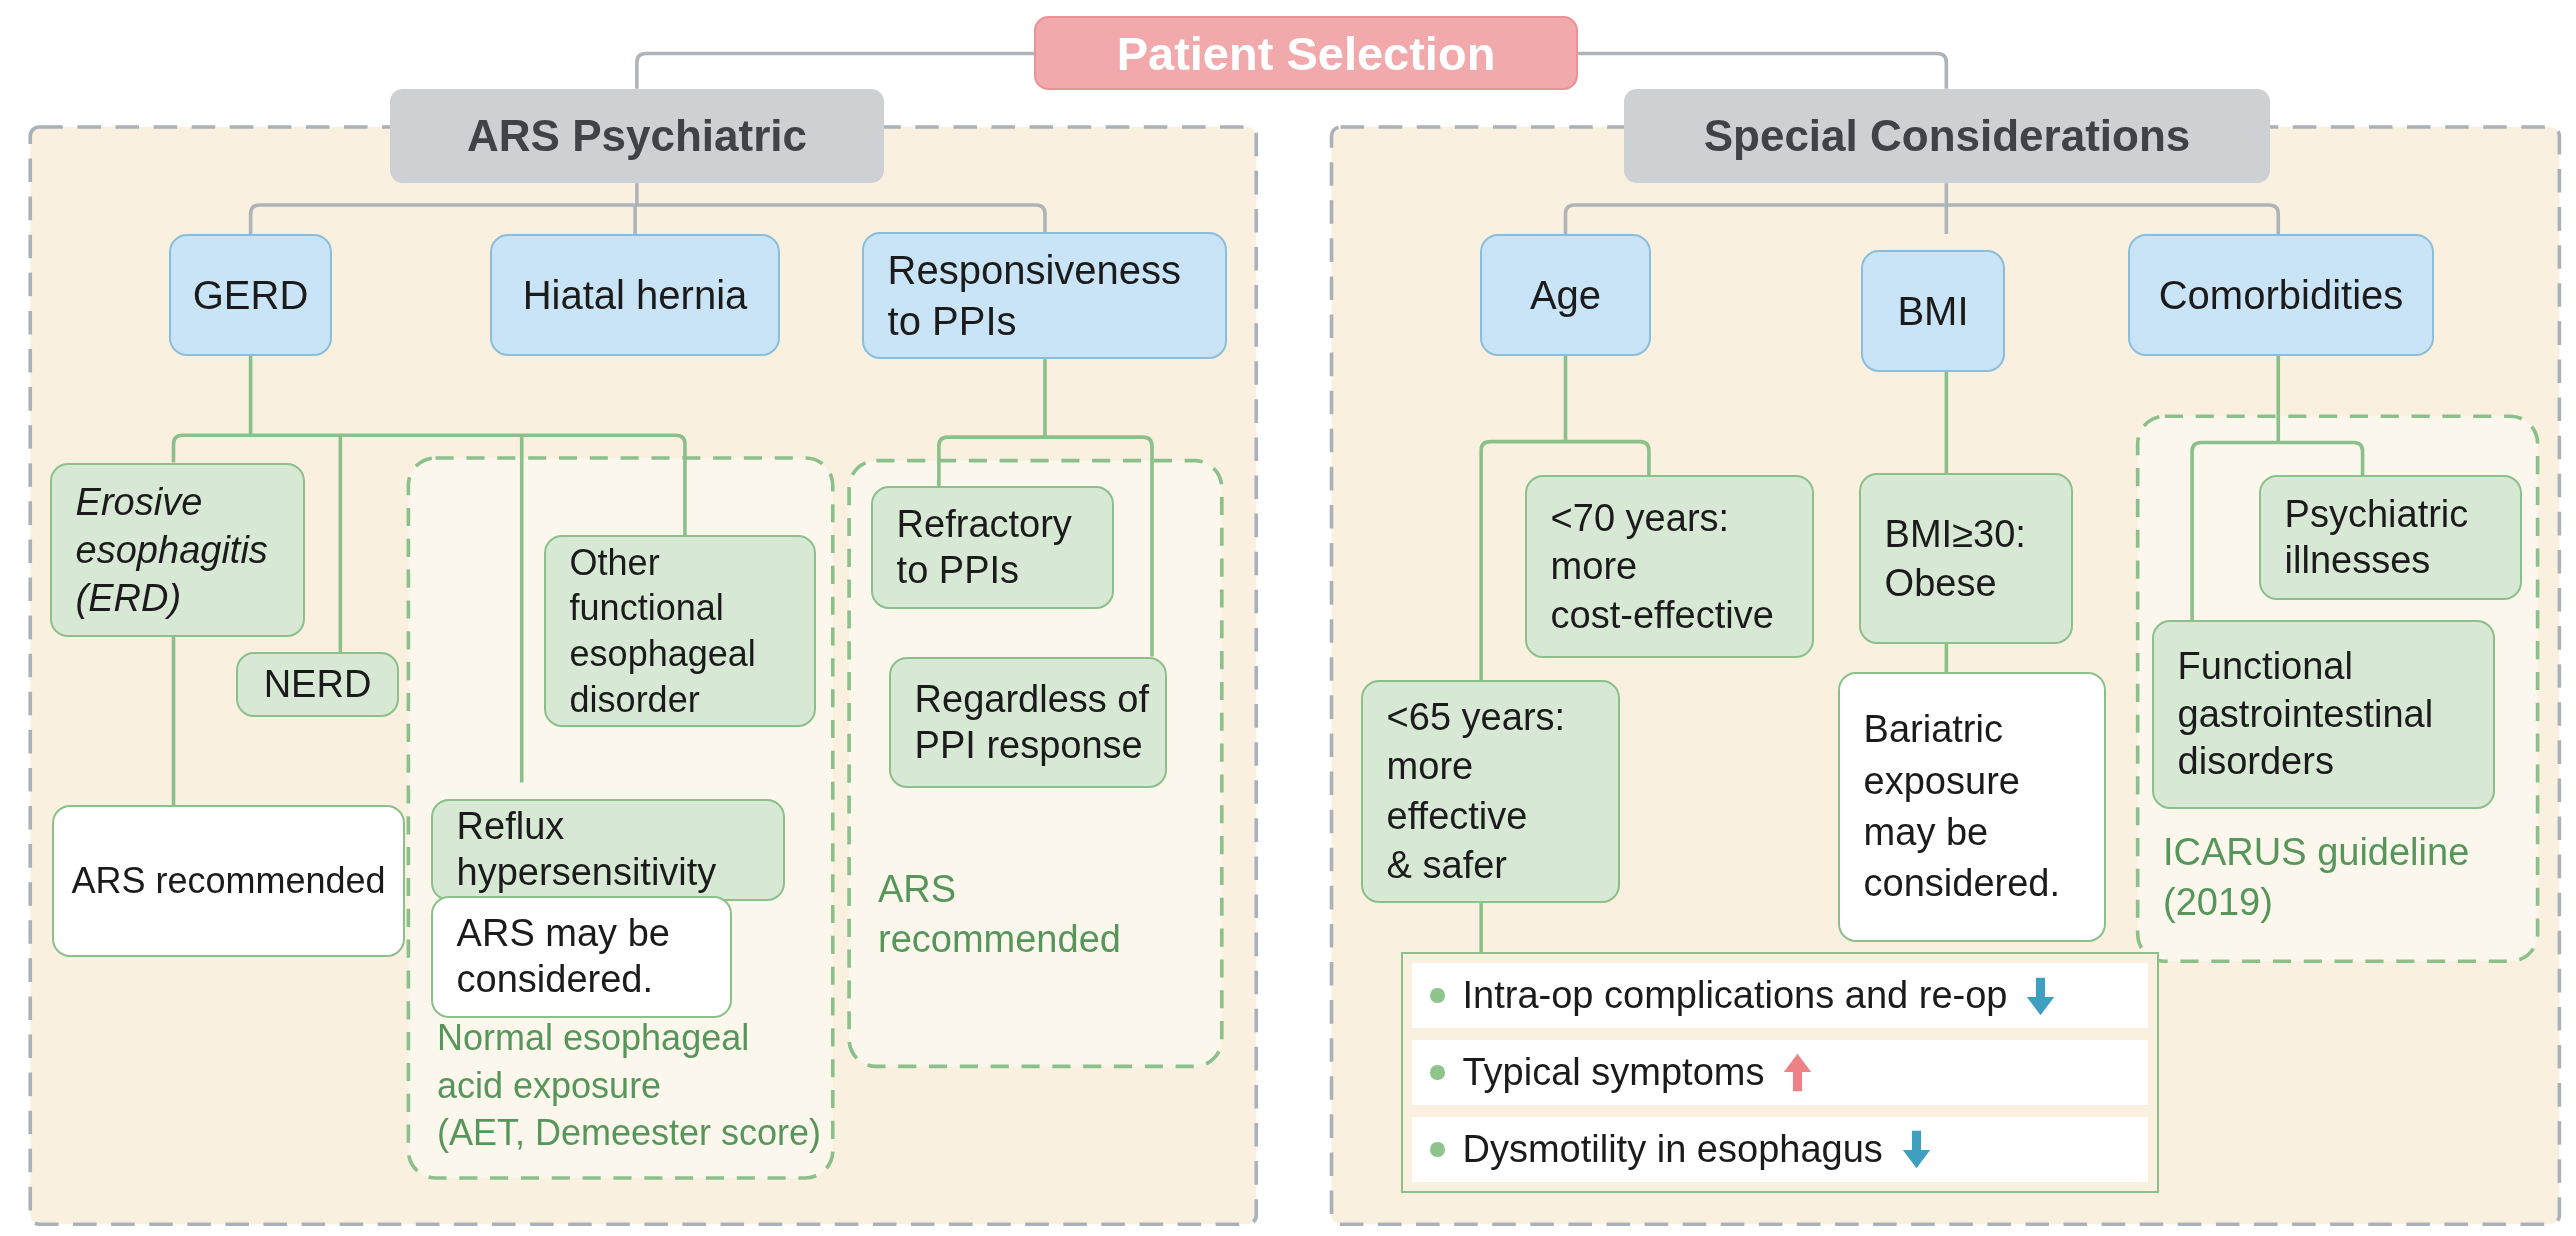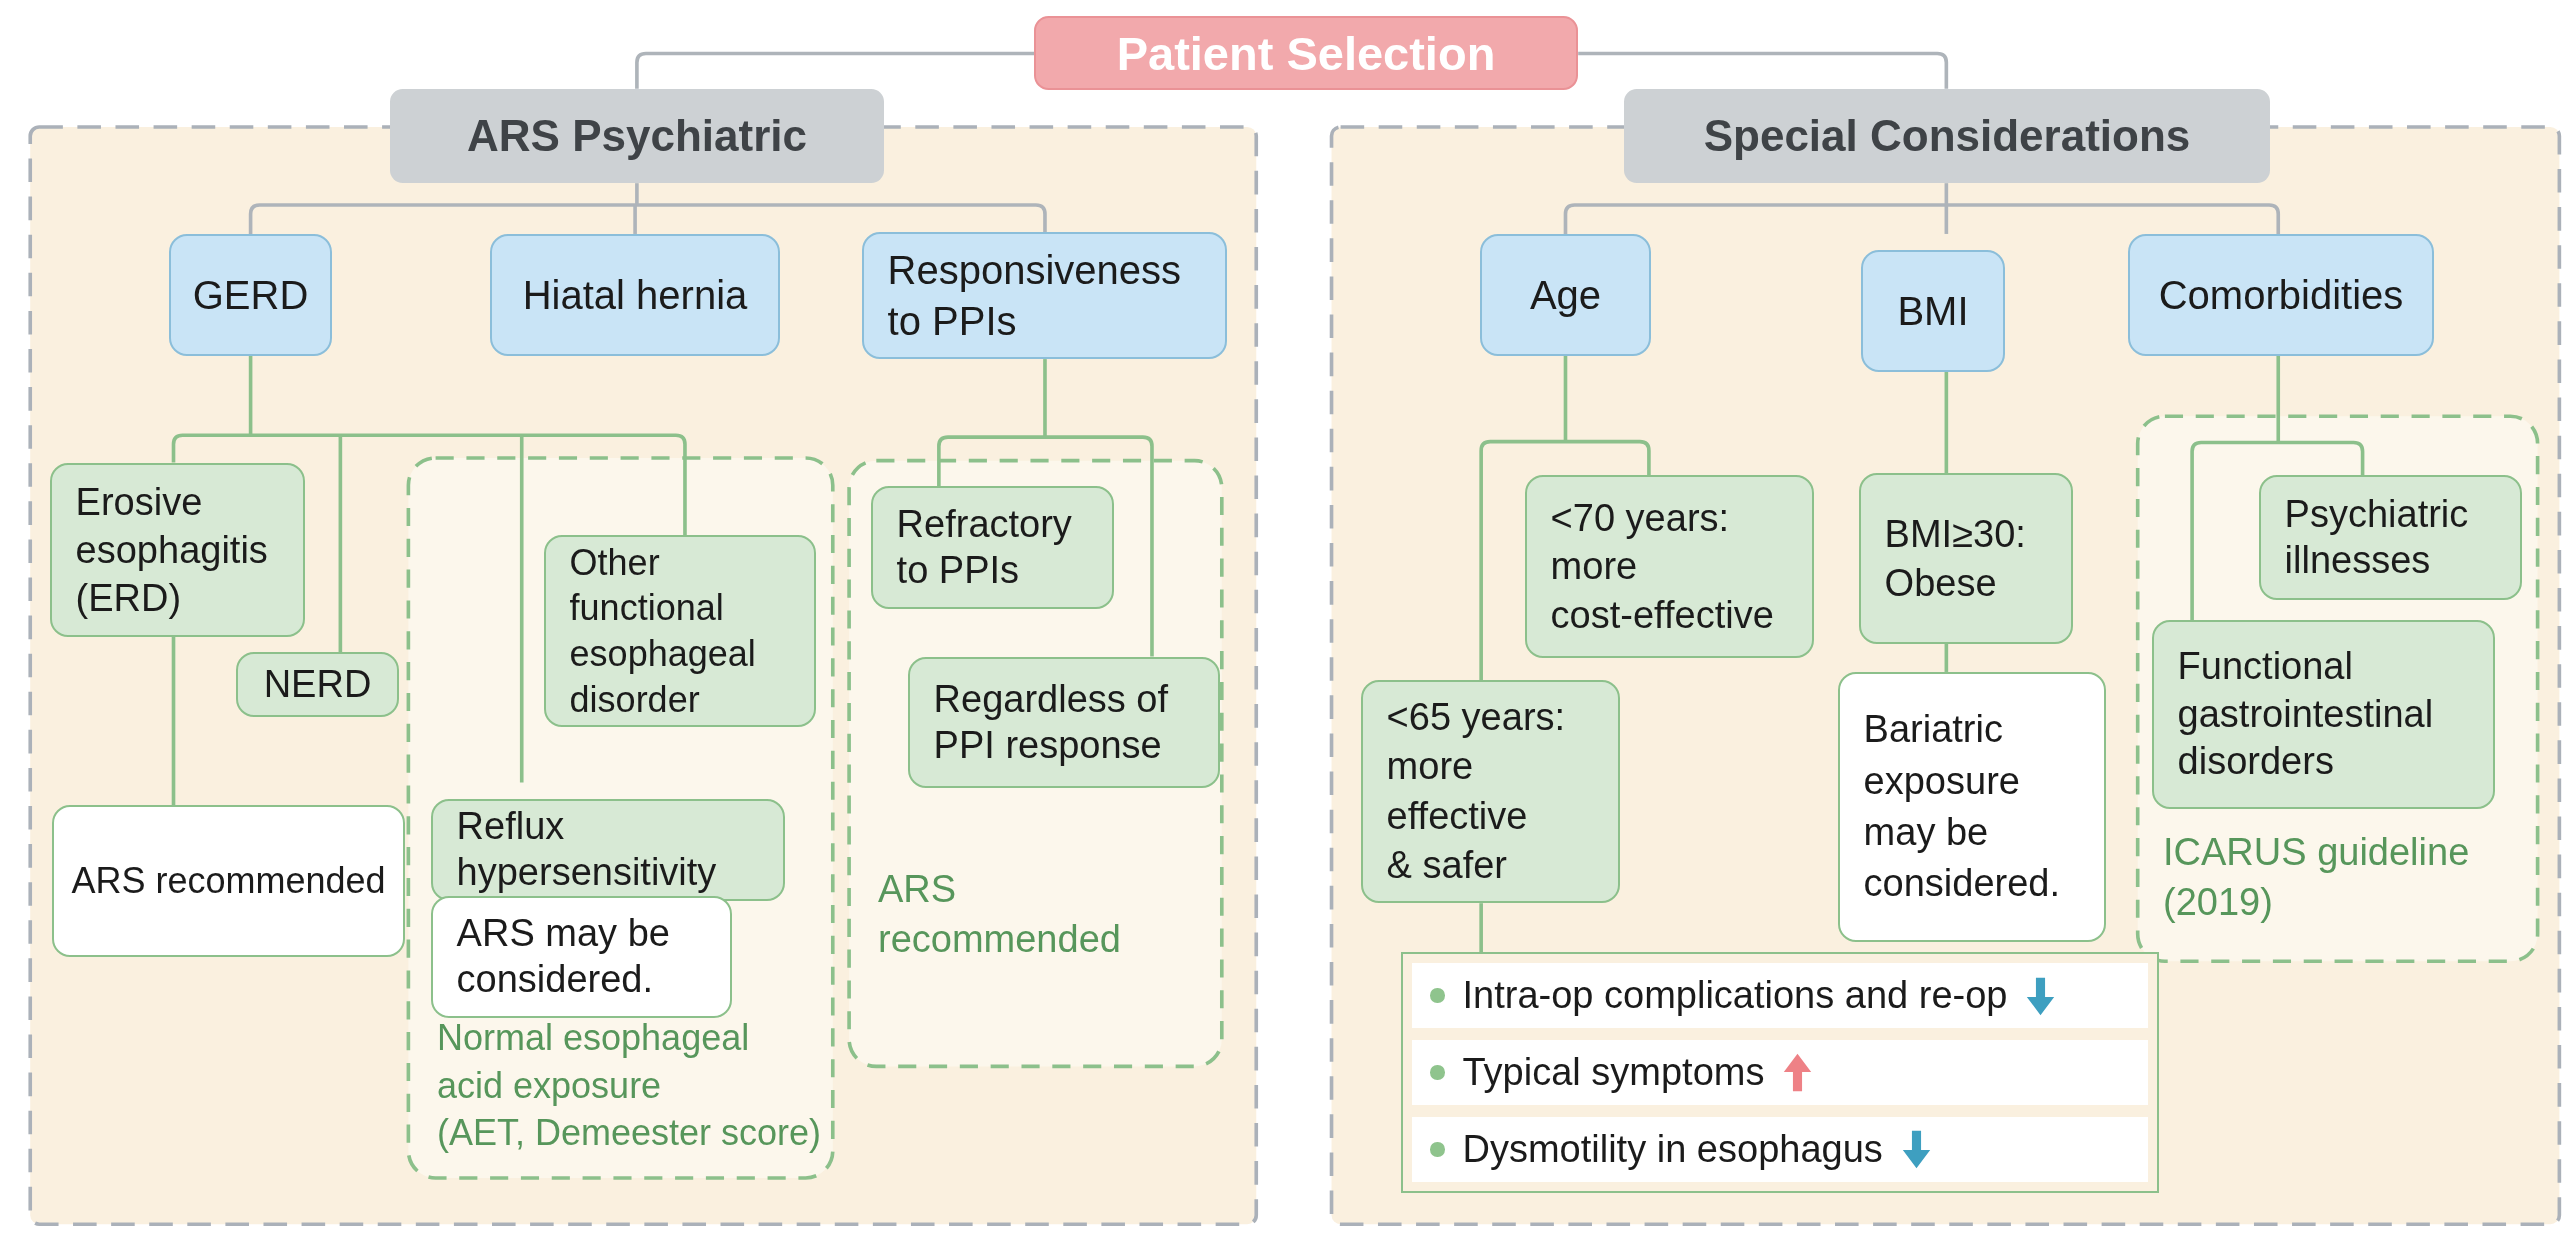--- a/index.html
+++ b/index.html
@@ -92,39 +92,39 @@
 
   <div class="title" style="left:1034px;top:16.3px;width:544px;height:74px;">Patient Selection</div>
   <div class="hdr" style="left:390px;top:89px;width:494px;height:94px;">ARS Psychiatric</div>
   <div class="hdr" style="left:1624px;top:89px;width:646px;height:94px;">Special Considerations</div>
 
   <div class="box blue center" style="left:169px;top:234px;width:163px;height:122px;">GERD</div>
   <div class="box blue center" style="left:490px;top:234px;width:290px;height:122px;">Hiatal hernia</div>
   <div class="box blue left" style="left:862px;top:232px;width:365px;height:127px;">Responsiveness
 to PPIs</div>
 
-  <div class="box green left" style="left:50px;top:463px;width:255px;height:174px;">Erosive
+  <div class="box green left" style="left:50px;top:463px;width:255px;height:174px;font-style:italic;">Erosive
 esophagitis
 (ERD)</div>
   <div class="box green center" style="left:236px;top:652px;width:163px;height:65px;">NERD</div>
   <div class="box white center" style="left:52px;top:805px;width:353px;height:152px;font-size:36px;">ARS recommended</div>
   <div class="box green left" style="left:544px;top:535px;width:272px;height:192px;font-size:36px;">Other
 functional
 esophageal
 disorder</div>
   <div class="box green left" style="left:431px;top:783px;width:354px;height:102px;line-height:1.2;margin-top:16px;">Reflux
 hypersensitivity</div>
   <div class="box white left" style="left:431px;top:896px;width:301px;height:122px;line-height:1.2;">ARS may be
 considered.</div>
   <div class="note" style="left:437px;top:1014px;width:390px;font-size:36px;">Normal esophageal
 acid exposure
 (AET, Demeester score)</div>
   <div class="box green left" style="left:871px;top:486px;width:243px;height:123px;line-height:1.2;">Refractory
 to PPIs</div>
-  <div class="box green left" style="left:908px;top:657px;width:312px;height:131px;line-height:1.2;">Regardless of
+  <div class="box green left" style="left:889px;top:657px;width:278px;height:131px;line-height:1.2;">Regardless of
 PPI response</div>
   <div class="note" style="left:878px;top:864px;width:327px;">ARS
 recommended</div>
 
   <div class="box blue center" style="left:1480px;top:234px;width:171px;height:122px;">Age</div>
   <div class="box blue center" style="left:1861px;top:234px;width:144px;height:122px;margin-top:16px;">BMI</div>
   <div class="box blue center" style="left:2128px;top:234px;width:306px;height:122px;">Comorbidities</div>
 
   <div class="box green left" style="left:1525px;top:475px;width:289px;height:183px;">&lt;70 years:
 more

